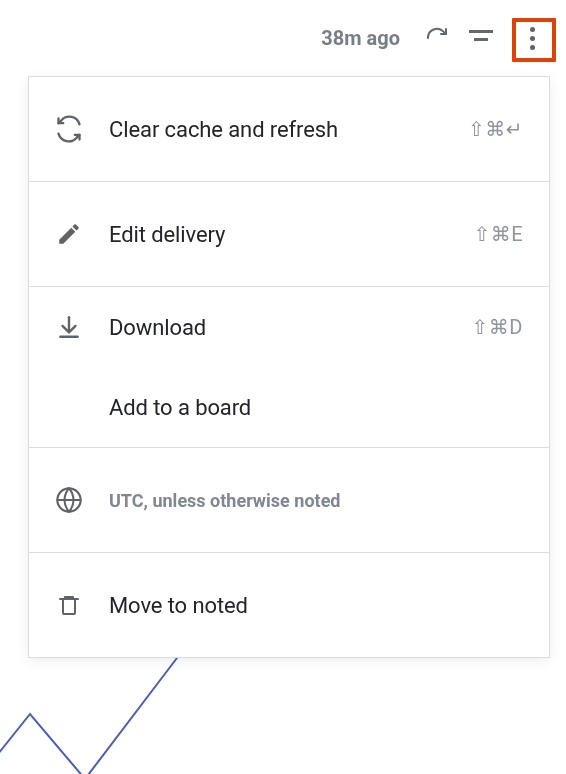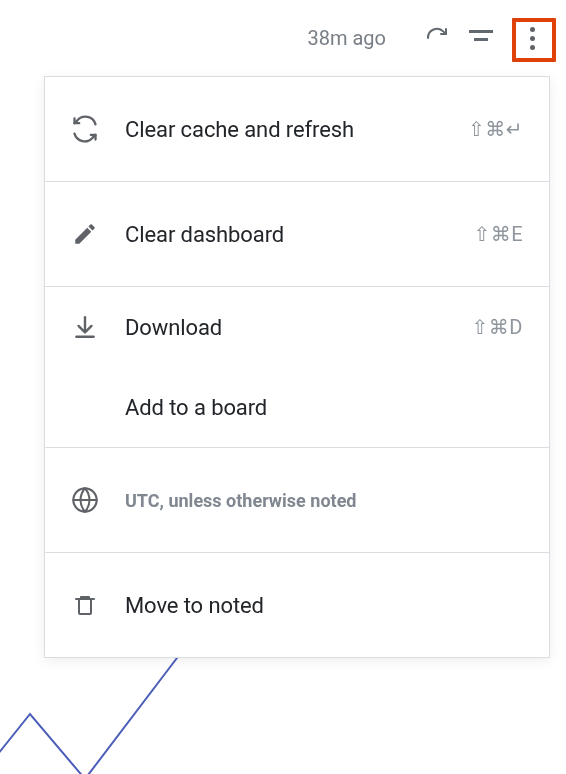--- a/index.html
+++ b/index.html
@@ -16,22 +16,22 @@
     position: absolute;
     top: 0; right: 0;
     display: flex;
     align-items: center;
     padding: 18px 14px 0 0;
     gap: 18px;
   }
   .timestamp {
     color: #777e86;
     font-size: 20px;
-    font-weight: 400;
-    margin-right: 20px;
+    font-weight: 700;
+    margin-right: 6px;
   }
   .toolbar-icon {
     width: 26px; height: 26px;
     display: flex; align-items: center; justify-content: center;
     color: #62686f;
     cursor: pointer;
   }
   .kebab-wrap {
     width: 40px; height: 40px;
     display: flex; align-items:center; justify-content:center;
@@ -52,21 +52,20 @@
   }
   
   .menu {
     position: absolute;
     top: 76px;
     left: 28px;
     right: 16px;
     background: #fff;
     border: 1px solid #d9dde1;
     box-shadow: 0 3px 12px rgba(0,0,0,0.07);
-    margin-left: 16px;
   }
   .group {
     border-top: 1px solid #d9dde1;
   }
   .group:first-child { border-top: none; }
   .item {
     display: flex;
     align-items: center;
     padding: 26px 26px;
     gap: 26px;
@@ -166,21 +165,21 @@
   </div>
 
   <div class="group">
     <div class="item tall">
       <span class="icon-slot">
         <svg width="26" height="26" viewBox="0 0 24 24" fill="currentColor">
           <path d="M3 17.25V21h3.75L17.81 9.94l-3.75-3.75L3 17.25zM20.71 7.04a1 1 0 0 0 0-1.41l-2.34-2.34a1 1 0 0 0-1.41 0l-1.83 1.83 3.75 3.75 1.83-1.83z"></path>
         </svg>
       </span>
       <span class="label-col">
-          <span class="label">Clear dashboard</span>
+          <span class="label">Edit delivery</span>
         </span>
       <span class="shortcut">⇧⌘E</span>
     </div>
   </div>
 
   <div class="group">
     <div class="item">
       <span class="icon-slot">
         <svg width="26" height="26" viewBox="0 0 24 24" fill="none" stroke="currentColor" stroke-width="2.2" stroke-linecap="round" stroke-linejoin="round">
           <path d="M12 3v12"></path>

